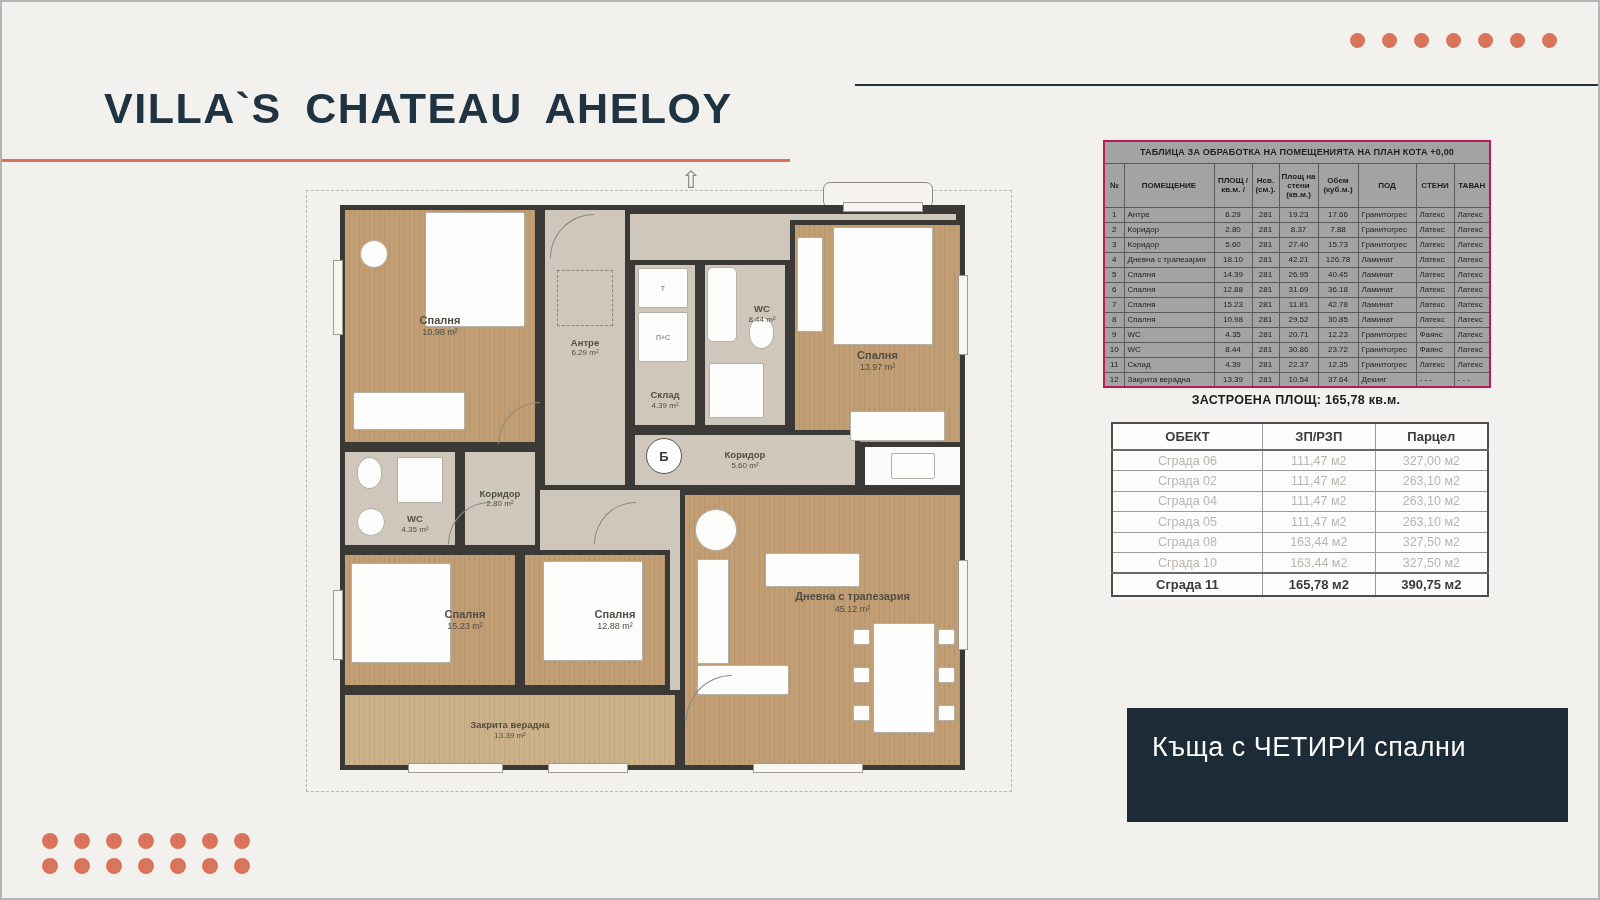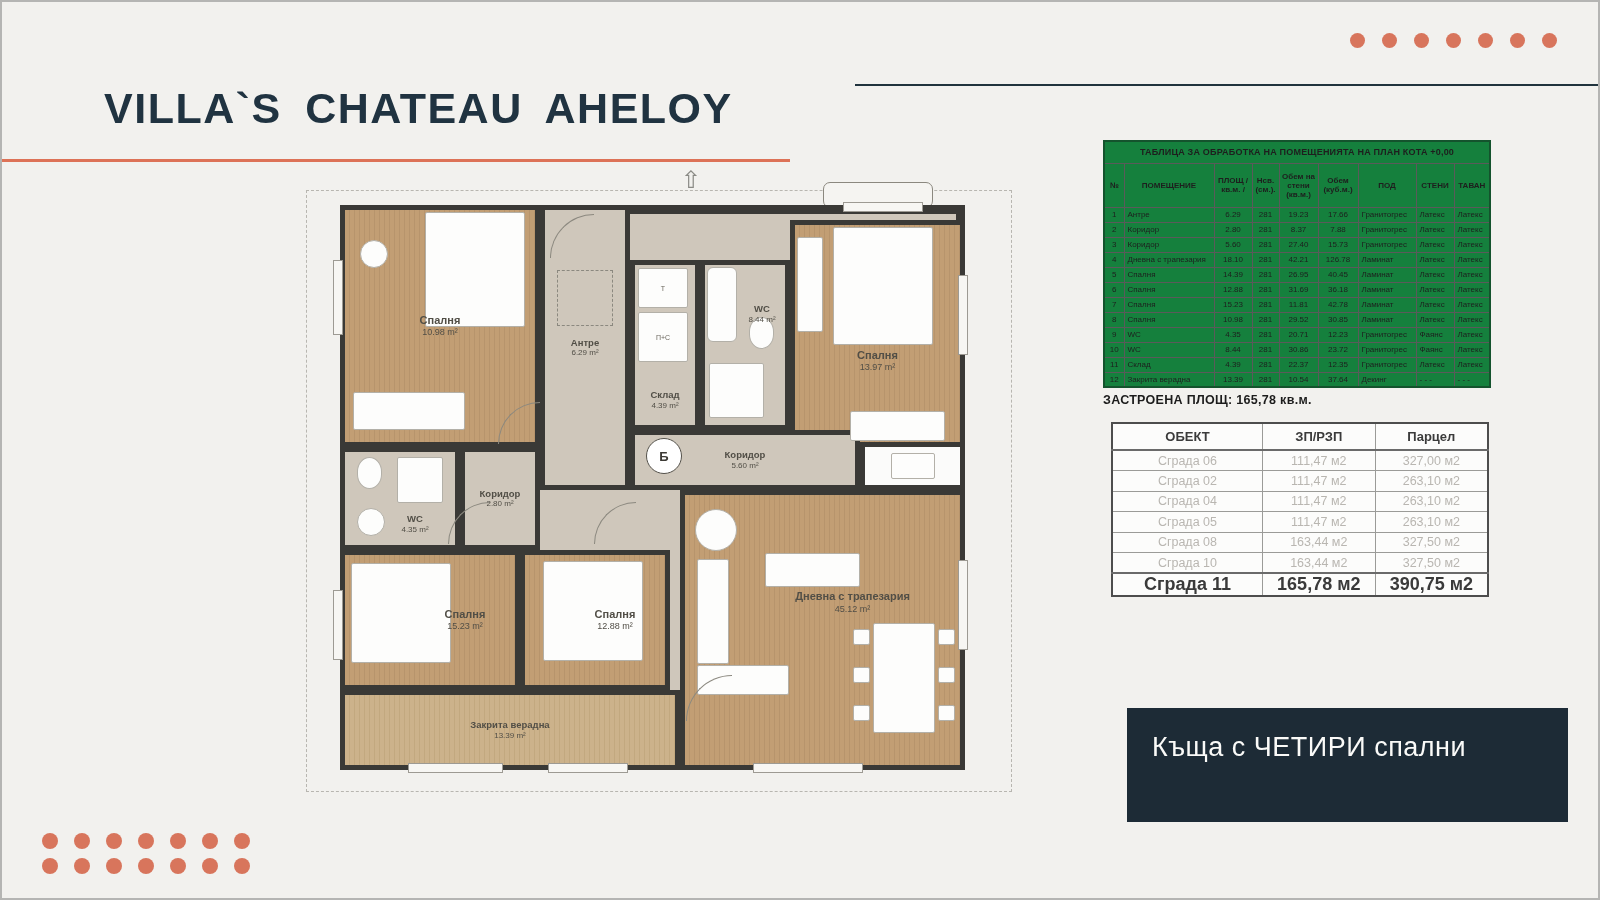--- a/index.html
+++ b/index.html
@@ -54,38 +54,38 @@
   .ellipse { border-radius:50% / 45%; }
   .shelf-txt { font-size:7px; color:#6b675e; display:flex; align-items:center; justify-content:center; }
   .win { position:absolute; background:#f7f6f3; border:1px solid #9d9a93; z-index:4; }
   .arc { position:absolute; border-top:1.5px solid #8b887f; border-left:1.5px solid #8b887f; border-top-left-radius:100%; z-index:3; }
   .boiler { position:absolute; width:36px; height:36px; border-radius:50%; background:#fff; border:1.5px solid #55524b;
             display:flex; align-items:center; justify-content:center; font-size:13px; font-weight:700; color:#3c3a35; z-index:6; }
   .burner { position:absolute; width:11px; height:11px; border:1px solid #b3b0a8; border-radius:50%; background:#fff; }
 
   
   .t1-wrap { position:absolute; left:1103px; top:140px; width:386px; }
-  table.t1 { width:100%; border-collapse:collapse; background:#15803d; border:2px solid #14532d; table-layout:fixed; }
+  table.t1 { width:100%; border-collapse:collapse; background:#a3a3a3; border:2px solid #be185d; table-layout:fixed; }
   table.t1 th, table.t1 td { border:1px solid #5a5a5a; padding:1px 2px; font-size:8px; color:#1e1e1e; overflow:hidden; }
   table.t1 .t1-title th { font-size:9px; font-weight:700; height:22px; text-align:center; letter-spacing:.2px; }
   table.t1 thead tr.cols th { font-weight:700; text-align:center; height:44px; }
   table.t1 tbody td { height:15px; text-align:center; }
   table.t1 tbody td:nth-child(2) { text-align:left; padding-left:3px; }
   table.t1 tbody td:nth-child(7),
   table.t1 tbody td:nth-child(8),
   table.t1 tbody td:nth-child(9) { text-align:left; padding-left:3px; }
-  .built-area { margin-top:5px; text-align:left; font-size:12.5px; font-weight:700; color:#1c1c1c; letter-spacing:.3px; }
+  .built-area { margin-top:5px; text-align:center; font-size:12.5px; font-weight:700; color:#1c1c1c; letter-spacing:.3px; }
 
   
   .t2-wrap { position:absolute; left:1103px; top:422px; width:386px;padding-left:8px; }
   table.t2 { width:100%; border-collapse:collapse; background:#fcfcfb; border:2.5px solid #4d4d4d; table-layout:fixed; }
   table.t2 th, table.t2 td { border:1px solid #9b9b98; text-align:center; }
   table.t2 thead th { font-size:13px; font-weight:700; color:#3b3b3b; height:27px; border-bottom:2px solid #6a6a6a; }
   table.t2 tbody td { font-size:12.5px; color:#b9b6b1; height:20.5px; }
-  table.t2 tfoot td { font-size:18px; font-weight:700; color:#3a3a3a; height:23px; border-top:2px solid #6a6a6a; }
+  table.t2 tfoot td { font-size:13px; font-weight:700; color:#3a3a3a; height:23px; border-top:2px solid #6a6a6a; }
 
   
   .tagline-box { position:absolute; left:1127px; top:708px; width:441px; height:114px; background:#1d2b36; }
   .tagline { padding:24px 0 0 25px; font-size:27px; color:#fafaf8; letter-spacing:.5px; }
 </style>
 </head>
 <body>
 
 <div class="page-border"></div>
 
@@ -262,21 +262,21 @@
     </colgroup>
     <thead>
       <tr class="t1-title">
           <th colspan="9">ТАБЛИЦА ЗА ОБРАБОТКА НА ПОМЕЩЕНИЯТА НА ПЛАН КОТА +0,00</th>
         </tr>
       <tr class="cols">
           <th>№</th>
           <th>ПОМЕЩЕНИЕ</th>
           <th>ПЛОЩ / кв.м. /</th>
           <th>Нсв. (см.).</th>
-          <th>Обем на стени (кв.м.)</th>
+          <th>Площ на стени (кв.м.)</th>
           <th>Обем (куб.м.)</th>
           <th>ПОД</th>
           <th>СТЕНИ</th>
           <th>ТАВАН</th>
         </tr>
     </thead>
     <tbody>
 
         <tr>
           <td>1</td>

